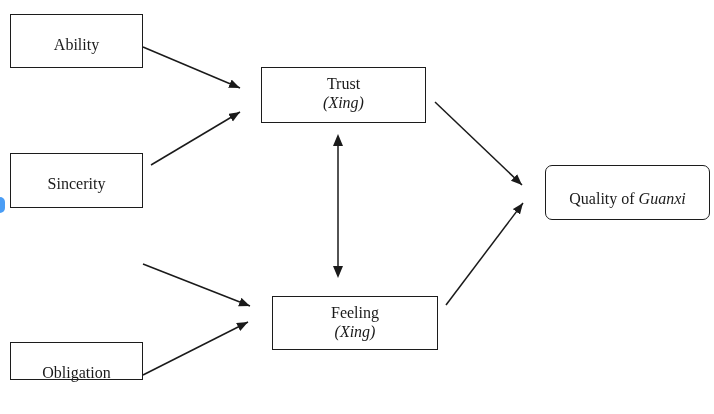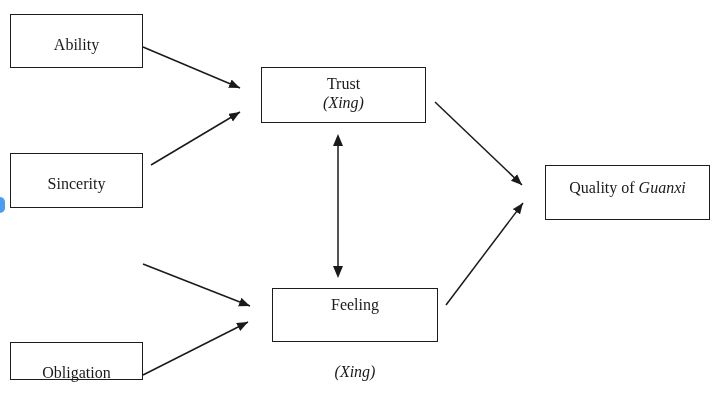--- a/index.html
+++ b/index.html
@@ -26,27 +26,27 @@
     align-items: center;
     justify-content: flex-start;
     font-size: 16px;
     line-height: 19px;
     text-align: center;
   }
   .node .lbl { display: block; }
   .node .sub { display: block; font-style: italic; }
   .pad8  { padding-top: 20px; }
   .pad6  { padding-top: 6px; }
-  .pad10 { padding-top: 12px; }
+  .pad10 { padding-top: 23px; border-radius: 7px; }
   #node-ability    { left: 10px;  top: 14px;  width: 133px; height: 54px; }
   #node-sincerity  { left: 10px;  top: 133px; width: 133px; height: 55px; margin-top: 20px; }
   #node-affection  { left: 10px;  top: 243px; width: 133px; height: 55px; }
   #node-obligation { left: 10px;  top: 342px; width: 133px; height: 38px; }
   #node-trust      { left: 261px; top: 67px;  width: 165px; height: 56px; }
-  #node-feeling    { left: 272px; top: 288px; width: 166px; height: 54px; gap: 48px; }
+  #node-feeling    { left: 272px; top: 296px; width: 166px; height: 54px; }
   #node-quality    { left: 545px; top: 165px; width: 165px; height: 55px; }
   #node-quality .italic { font-style: italic; }
   .edges-layer {
     position: absolute;
     left: 0; top: 0;
     width: 714px;
     height: 414px;
     pointer-events: none;
   }
   .edge-artifact {

